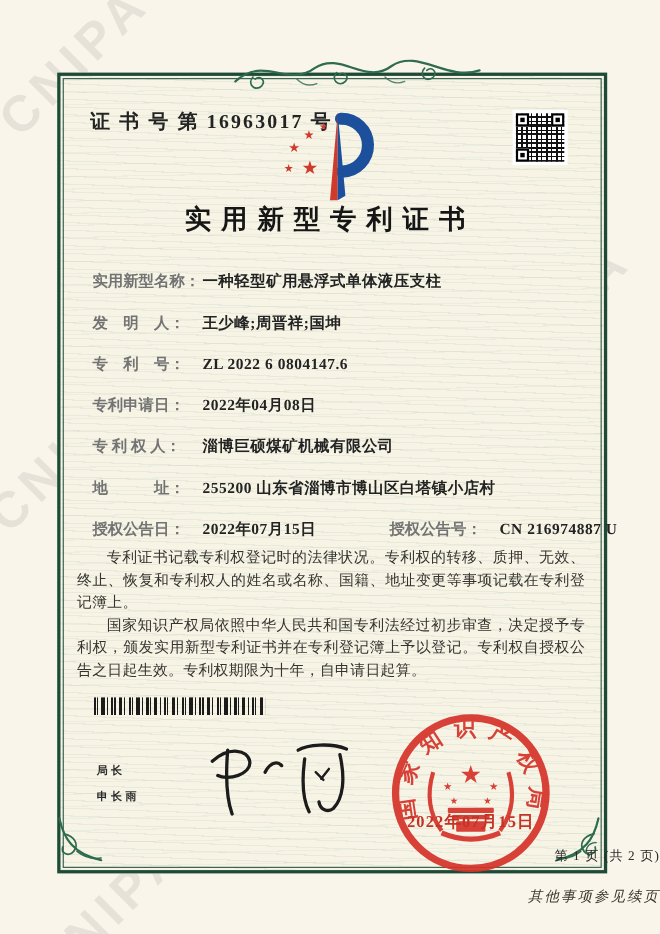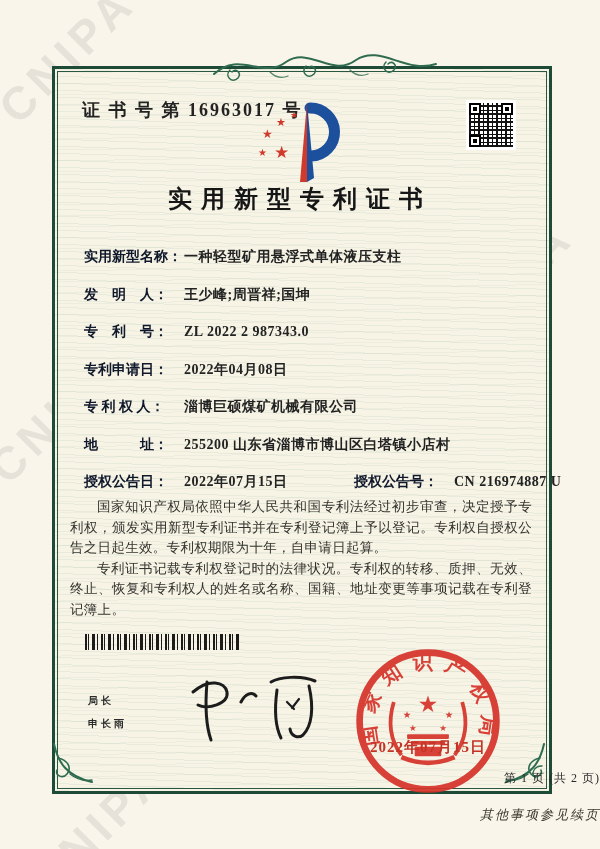--- a/index.html
+++ b/index.html
@@ -48,21 +48,21 @@
   .finder{position:absolute;width:12px;height:12px;border:2px solid #000;background:#fff;box-sizing:border-box;}
   .finder::after{content:"";position:absolute;inset:2px;background:#000;}
   .f-tl{left:0;top:0}.f-tr{right:0;top:0}.f-bl{left:0;bottom:0}
   .title{
     position:absolute;left:0;right:0;top:183px;text-align:center;z-index:4;
     font-size:24px;font-weight:bold;letter-spacing:9px;color:#161616;
   }
   
   .fields{position:absolute;left:84px;top:246px;width:440px;z-index:4;}
   .frow{display:flex;margin-bottom:15.5px;font-size:14px;font-weight:600;line-height:22px;}
-  .flabel{flex:0 0 100px;white-space:nowrap;color:#0f172a;}
+  .flabel{flex:0 0 100px;white-space:nowrap;color:#737373;}
   .fvalue{flex:1;letter-spacing:0.5px;color:#232323;}
   .frow.double .fvalue{flex:0 0 160px;}
   .frow.double .flabel2{flex:0 0 100px;margin-left:10px;white-space:nowrap;}
   
   .paras{position:absolute;left:70px;top:497px;width:462px;z-index:4;}
   .paras p{
     margin:0;font-size:13.5px;line-height:20.5px;text-align:justify;
     text-indent:2em;color:#35332f;letter-spacing:0.3px;
   }
   
@@ -164,21 +164,21 @@
     <div class="frow">
       <span class="flabel">实用新型名称：</span>
       <span class="fvalue">一种轻型矿用悬浮式单体液压支柱</span>
     </div>
     <div class="frow">
       <span class="flabel">发　明　人：</span>
       <span class="fvalue">王少峰;周晋祥;国坤</span>
     </div>
     <div class="frow">
       <span class="flabel">专　利　号：</span>
-      <span class="fvalue">ZL 2022 2 987343.0</span>
+      <span class="fvalue">ZL 2022 6 0804147.6</span>
     </div>
     <div class="frow">
       <span class="flabel">专利申请日：</span>
       <span class="fvalue">2022年04月08日</span>
     </div>
     <div class="frow">
       <span class="flabel">专 利 权 人：</span>
       <span class="fvalue">淄博巨硕煤矿机械有限公司</span>
     </div>
     <div class="frow">
@@ -187,22 +187,22 @@
     </div>
     <div class="frow double">
       <span class="flabel">授权公告日：</span>
       <span class="fvalue">2022年07月15日</span>
       <span class="flabel flabel2">授权公告号：</span>
       <span class="fvalue">CN 216974887 U</span>
     </div>
   </div>
 
   <div class="paras">
+    <p>专利证书记载专利权登记时的法律状况。专利权的转移、质押、无效、终止、恢复和专利权人的姓名或名称、国籍、地址变更等事项记载在专利登记簿上。</p>
     <p>国家知识产权局依照中华人民共和国专利法经过初步审查，决定授予专利权，颁发实用新型专利证书并在专利登记簿上予以登记。专利权自授权公告之日起生效。专利权期限为十年，自申请日起算。</p>
-    <p>专利证书记载专利权登记时的法律状况。专利权的转移、质押、无效、终止、恢复和专利权人的姓名或名称、国籍、地址变更等事项记载在专利登记簿上。</p>
   </div>
 
   <div class="barcode"></div>
 
   <div class="sig-block">
     <div>局长</div>
     <div>申长雨</div>
   </div>
 
   <svg class="autograph" width="160" height="80" viewBox="0 0 160 80">

